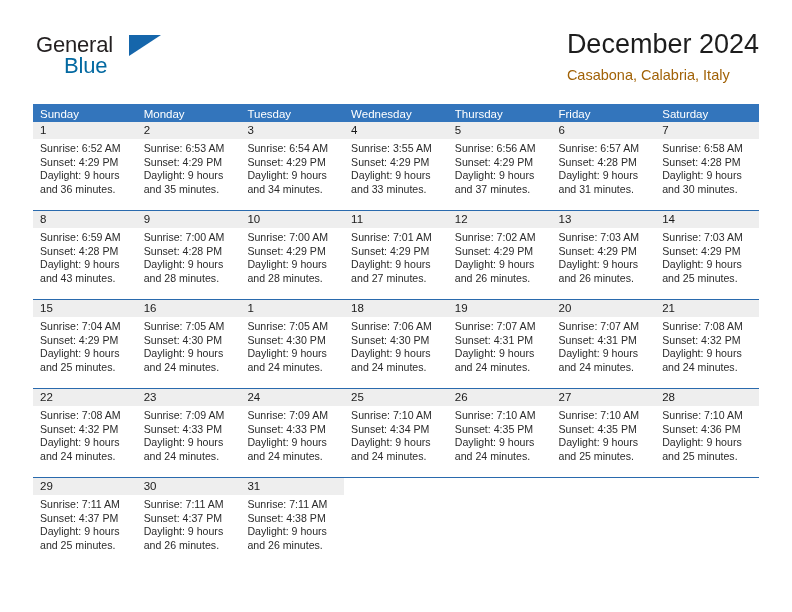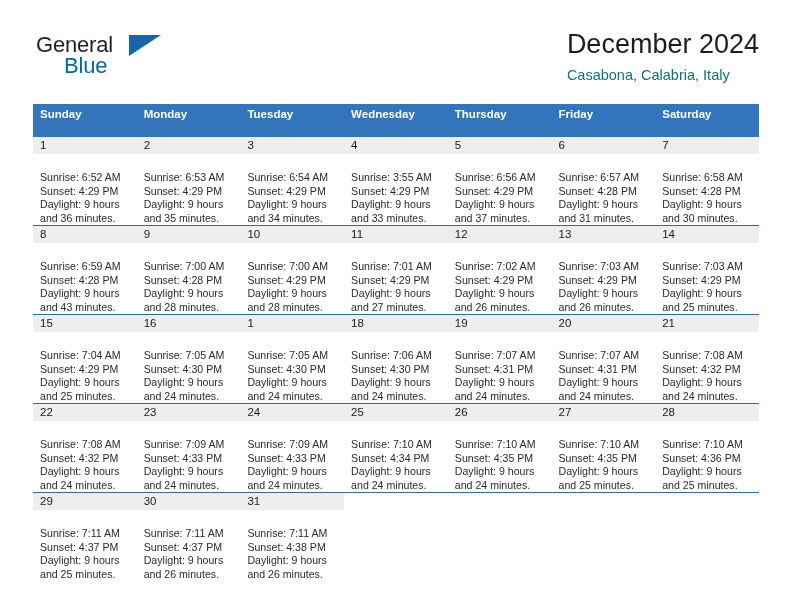--- a/index.html
+++ b/index.html
@@ -75,41 +75,41 @@
   .cal-title {
     font-size: 27px;
     font-weight: normal;
     color: #1d1d1d;
     line-height: 32px;
     white-space: nowrap;
   }
   .cal-subtitle {
     margin-top: 7px;
     font-size: 14.5px;
-    color: #0f766e;
+    color: #a16207;
     line-height: 17px;
     white-space: nowrap;
   }
 
   
   .calendar {
     position: absolute;
     left: 33px;
     top: 104px;
     width: 726px;
     border-collapse: collapse;
     table-layout: fixed;
   }
   .calendar th {
     background: #3375bc;
     color: #ffffff;
     font-size: 11.5px;
-    font-weight: bold;
+    font-weight: normal;
     text-align: left;
-    padding: 4px 0 16px 7px;
+    padding: 4px 0 1px 7px;
     height: 12px;
     line-height: 13px;
   }
   .calendar col { width: 103.71px; }
 
   .week-row > td {
     vertical-align: top;
     padding: 0;
     border-top: 1.5px solid #2a6aad;
   }
@@ -127,21 +127,21 @@
 
   .daynum-band {
     background: #eeeeee;
     height: 17px;
     line-height: 17px;
     padding-left: 7px;
     font-size: 11.5px;
     color: #1a1a1a;
   }
   .day-body {
-    padding: 17px 4px 0 7px;
+    padding: 3px 4px 0 7px;
     font-size: 10.6px;
     line-height: 13.6px;
     color: #2b2b2b;
   }
   .day-body div { white-space: nowrap; }
 </style>
 </head>
 <body>
 
 <div class="page">

